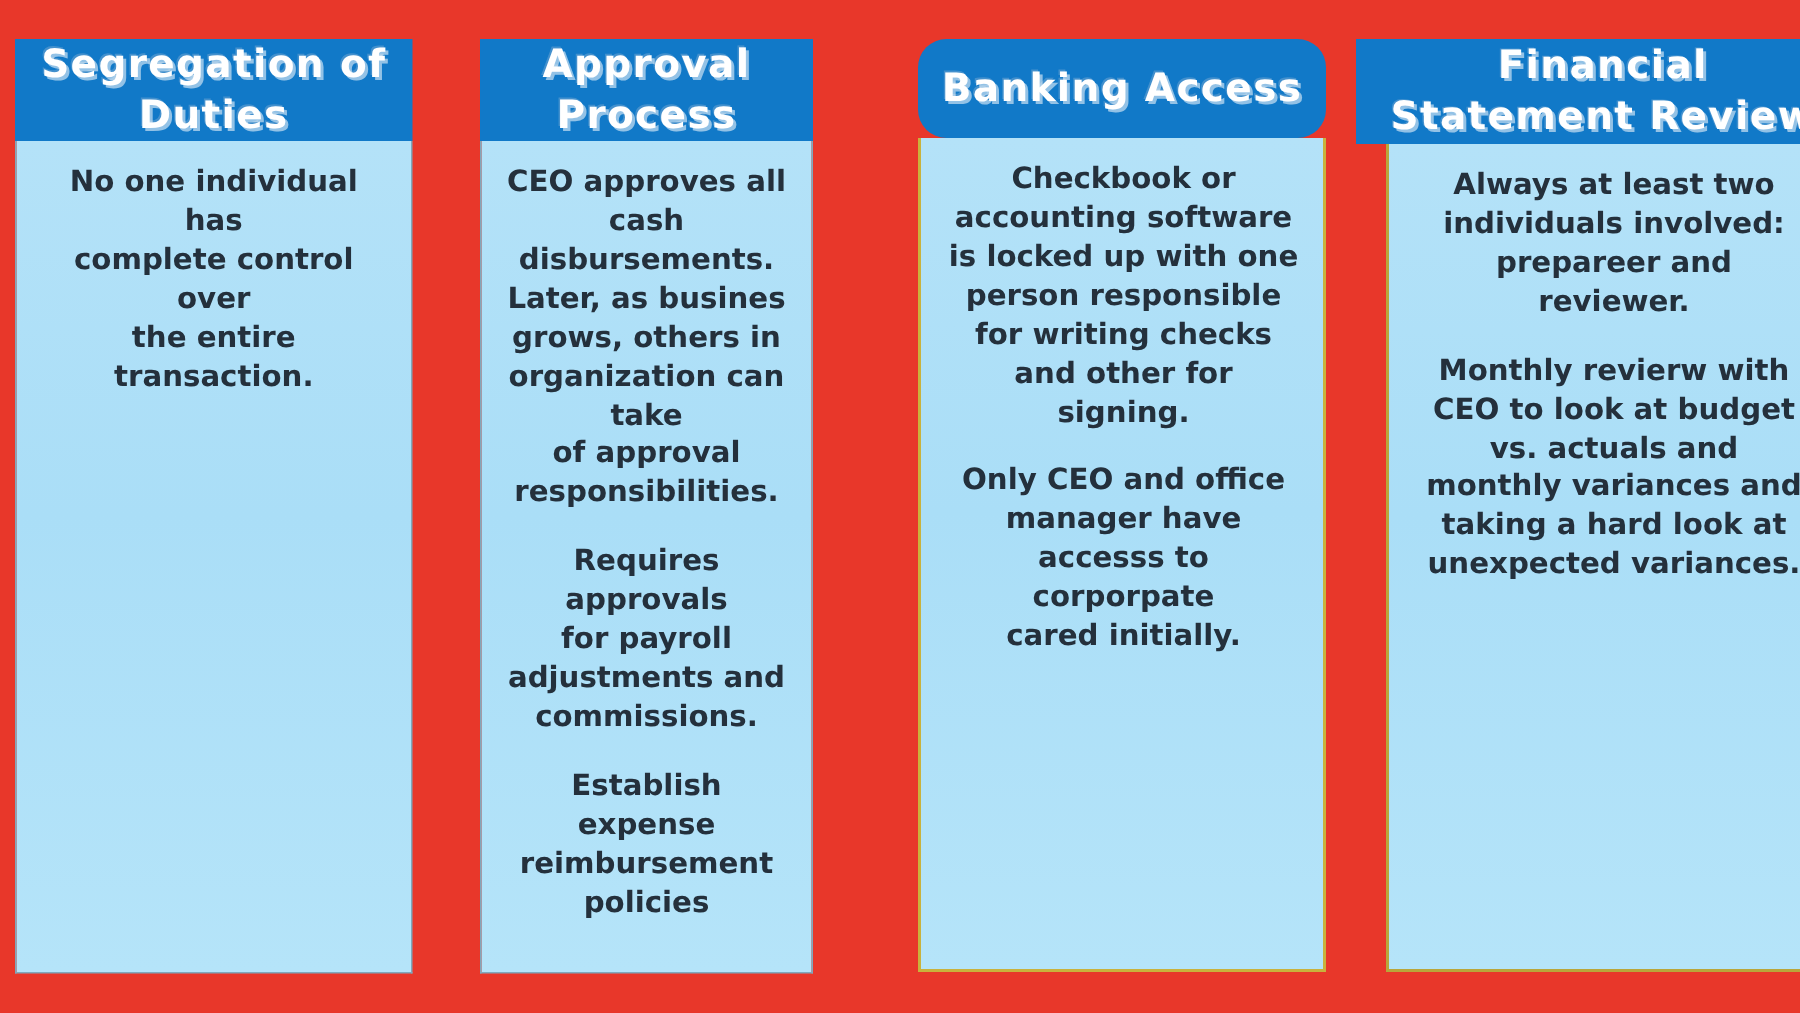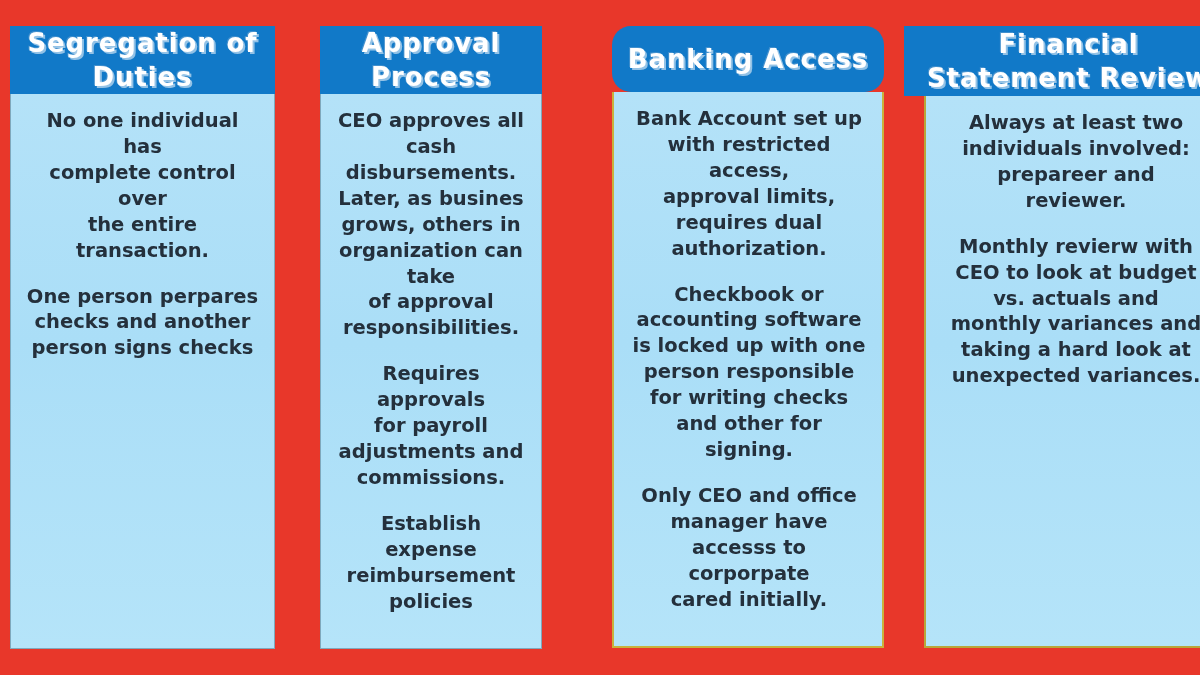--- a/index.html
+++ b/index.html
@@ -99,23 +99,20 @@
 <div id="board">
 
   <div class="card" id="card-1">
     <div class="card-header">Segregation of
 Duties</div>
     <div class="card-body">
       <p class="para">No one individual has
 complete control
 over
 the entire transaction.</p>
-      <p class="para">One person perpares
-checks and another
-person signs checks</p>
     </div>
   </div>
 
   <div class="card" id="card-2">
     <div class="card-header">Approval
 Process</div>
     <div class="card-body">
       <p class="para">CEO approves all cash
 disbursements.
 Later, as busines
@@ -129,25 +126,20 @@
 commissions.</p>
       <p class="para">Establish expense
 reimbursement
 policies</p>
     </div>
   </div>
 
   <div class="card" id="card-3">
     <div class="card-header">Banking Access</div>
     <div class="card-body">
-      <p class="para">Bank Account set up
-with restricted access,
- approval limits,
-requires dual
-authorization.</p>
       <p class="para">Checkbook or
 accounting software
 is locked up with one
 person responsible
 for writing checks
 and other for signing.</p>
       <p class="para">Only CEO and office
 manager have
 accesss to corporpate
 cared initially.</p>

